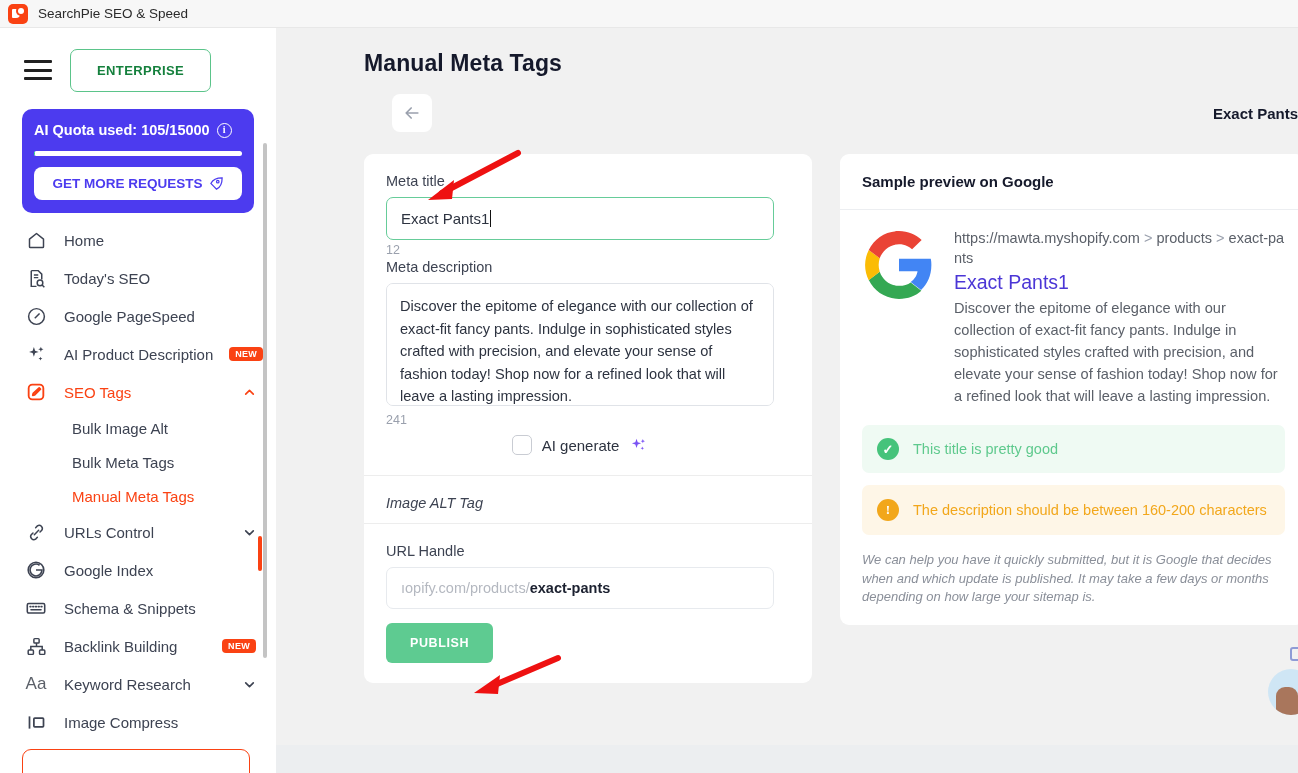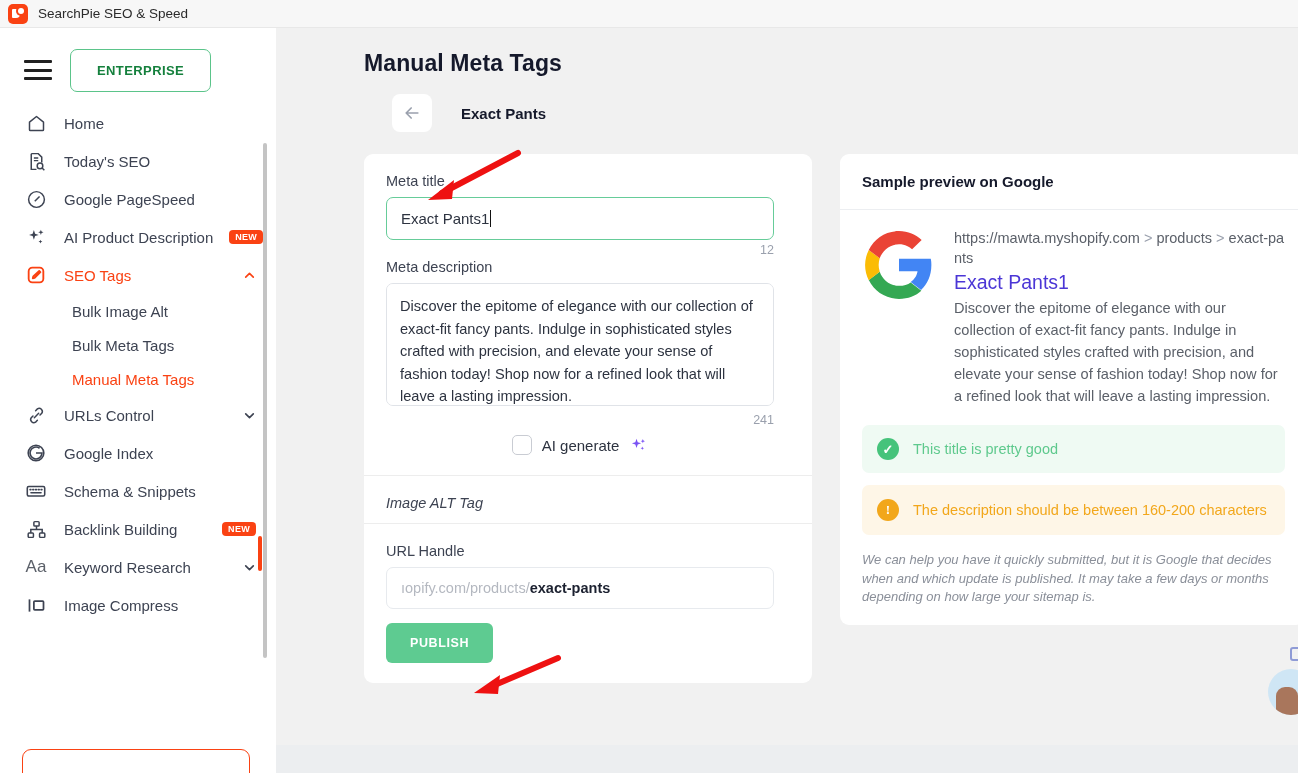--- a/index.html
+++ b/index.html
@@ -112,21 +112,21 @@
     border: 1.5px solid #fa4213; border-radius: 9px;
   }
 
   
   .main {
     flex: 1; background: #f1f1f1; height: 745px; position: relative;
     overflow: hidden;
   }
   .page-title { font-size: 23px; font-weight: bold; color: #15192b;
     padding: 22px 0 0 88px; letter-spacing: .1px; }
-  .crumb { display: flex; align-items: center; gap: 29px; padding: 17px 0 0 116px; }
+  .crumb { display: flex; align-items: center; gap: 29px; padding: 17px 0 0 116px; justify-content: space-between; }
   .back-btn {
     width: 40px; height: 38px; border-radius: 8px; background: #fff;
     display: flex; align-items: center; justify-content: center; cursor: pointer;
     color: #9aa0ad;
   }
   .crumb-name { font-size: 15px; font-weight: bold; color: #15192b; }
 
   .cols { display: flex; gap: 28px; padding: 22px 0 0 88px; }
   .left-col { width: 448px; flex: none; }
   .right-col { width: 465px; flex: none; }
@@ -141,21 +141,21 @@
     padding: 12px 14px; background: #fff; outline: none;
   }
   .caret {
     display: inline-block; width: 1px; height: 17px; background: #111;
     vertical-align: -3px; margin-left: 1px;
   }
   .title-inp {
     border: 1px solid #66cc99; border-radius: 7px; padding: 12px 14px;
     font-size: 15px; color: #2d3340; background: #fff;
   }
-  .counter { text-align: right; font-size: 12.5px; color: #9aa0ad; padding-top: 3px; }
+  .counter { text-align: left; font-size: 12.5px; color: #9aa0ad; padding-top: 3px; }
   .txt {
     width: 100%; border: 1px solid #e0e3e8; border-radius: 7px;
     font-family: "Liberation Sans", sans-serif; font-size: 14.6px;
     line-height: 22.5px; color: #2d3340; padding: 11px 13px; resize: none;
     height: 123px; outline: none; background: #fff;
   }
   .ai-row { display: flex; align-items: center; gap: 10px; padding: 8px 0 10px 0; justify-content: center; }
   .chk {
     width: 20px; height: 20px; border: 1.5px solid #c9ccd3; border-radius: 5px;
     background: #fff; cursor: pointer; flex: none;
@@ -245,20 +245,36 @@
 
     <div class="side-head">
       <div class="hamburger">
         <span></span>
           <span></span>
           <span></span>
       </div>
       <div class="enterprise-btn">ENTERPRISE</div>
     </div>
 
+    <div class="quota-card">
+      <div class="quota-row">
+        <span>AI Quota used: 105/15000</span>
+        <span class="info-circle">i</span>
+      </div>
+      <div class="quota-bar">
+        <i id="quota-fill" style="width: 0.7%;"></i>
+      </div>
+      <div class="quota-btn">
+        <span>GET MORE REQUESTS</span>
+        <svg width="15" height="15" viewBox="0 0 24 24" fill="none" stroke="#4c3bef" stroke-width="2">
+          <path d="M3 12c3-6 10-9 18-9 0 8-3 15-9 18l-4-4-5-5z"></path>
+          <circle cx="14" cy="9" r="2"></circle>
+        </svg>
+      </div>
+    </div>
 
     <div class="nav">
 
       <div class="nav-item">
         <span class="nav-ico">
           <svg width="21" height="21" viewBox="0 0 24 24" fill="none" stroke="currentColor" stroke-width="1.7" stroke-linejoin="round">
             <path d="M4 10.5 12 4l8 6.5V19a1 1 0 0 1-1 1H5a1 1 0 0 1-1-1z"></path>
           </svg>
         </span>
         <span class="nav-label">Home</span>

